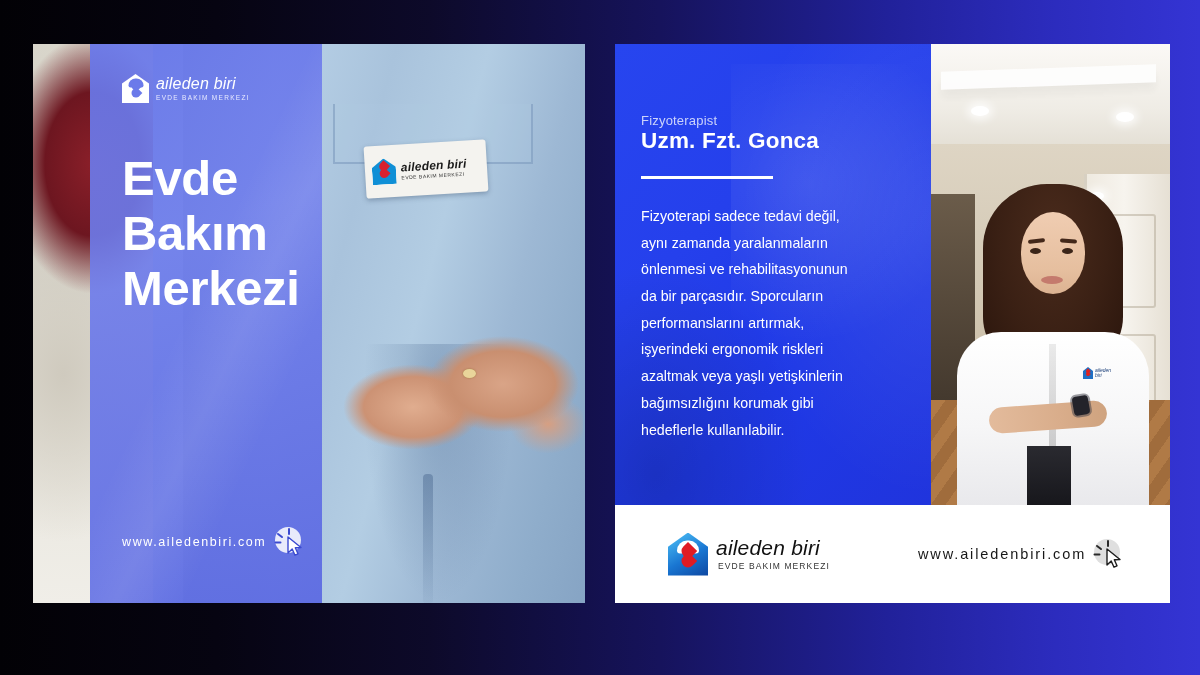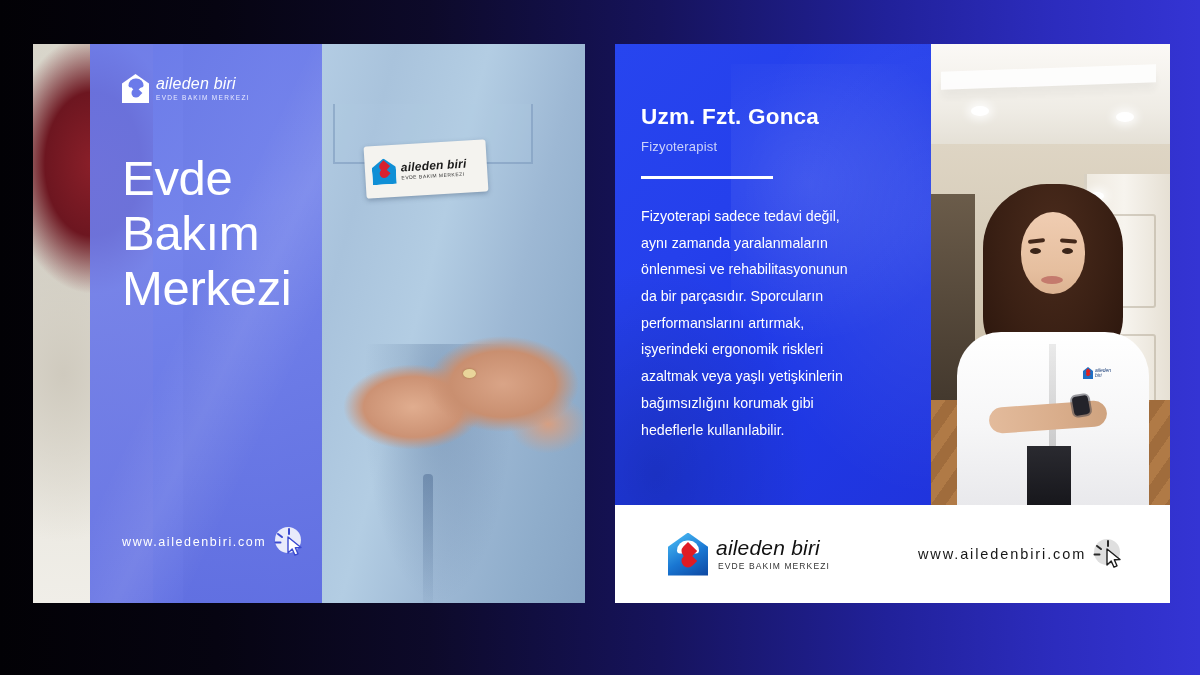--- a/index.html
+++ b/index.html
@@ -151,21 +151,21 @@
   .logo-white .l1 {
     font-size: 16px; font-style: italic; color: #fff; letter-spacing: .2px; font-weight: 400;
   }
   .logo-white .l2 {
     font-size: 6.5px; color: #e8eaff; letter-spacing: 1.3px; margin-top: 3px;
   }
 
   #left-heading {
     position: relative; z-index: 2;
     margin-top: 48px;
-    font-size: 49px; line-height: 1.12; font-weight: 400;
+    font-size: 49px; line-height: 1.12; font-weight: 700;
     color: #ffffff; letter-spacing: -0.3px;
     white-space: pre-line;
   }
   #left-body {
     position: relative; z-index: 2;
     margin-top: 24px;
     font-size: 14.5px; line-height: 1.58; color: #ffffff; font-weight: 400;
     white-space: pre-line;
   }
   #left-url-row {
@@ -435,22 +435,22 @@
         </span>
       </div>
 
     </div>
   </div>
 
   <div id="right-card">
 
     <div id="right-blue">
       <div class="swirl"></div>
+      <div id="right-role">Fizyoterapist</div>
       <div id="right-name">Uzm. Fzt. Gonca</div>
-      <div id="right-role">Fizyoterapist</div>
       <div id="right-rule"></div>
       <div id="right-body">Fizyoterapi sadece tedavi değil,
 aynı zamanda yaralanmaların
 önlenmesi ve rehabilitasyonunun
 da bir parçasıdır. Sporcuların
 performanslarını artırmak,
 işyerindeki ergonomik riskleri
 azaltmak veya yaşlı yetişkinlerin
 bağımsızlığını korumak gibi
 hedeflerle kullanılabilir.</div>

